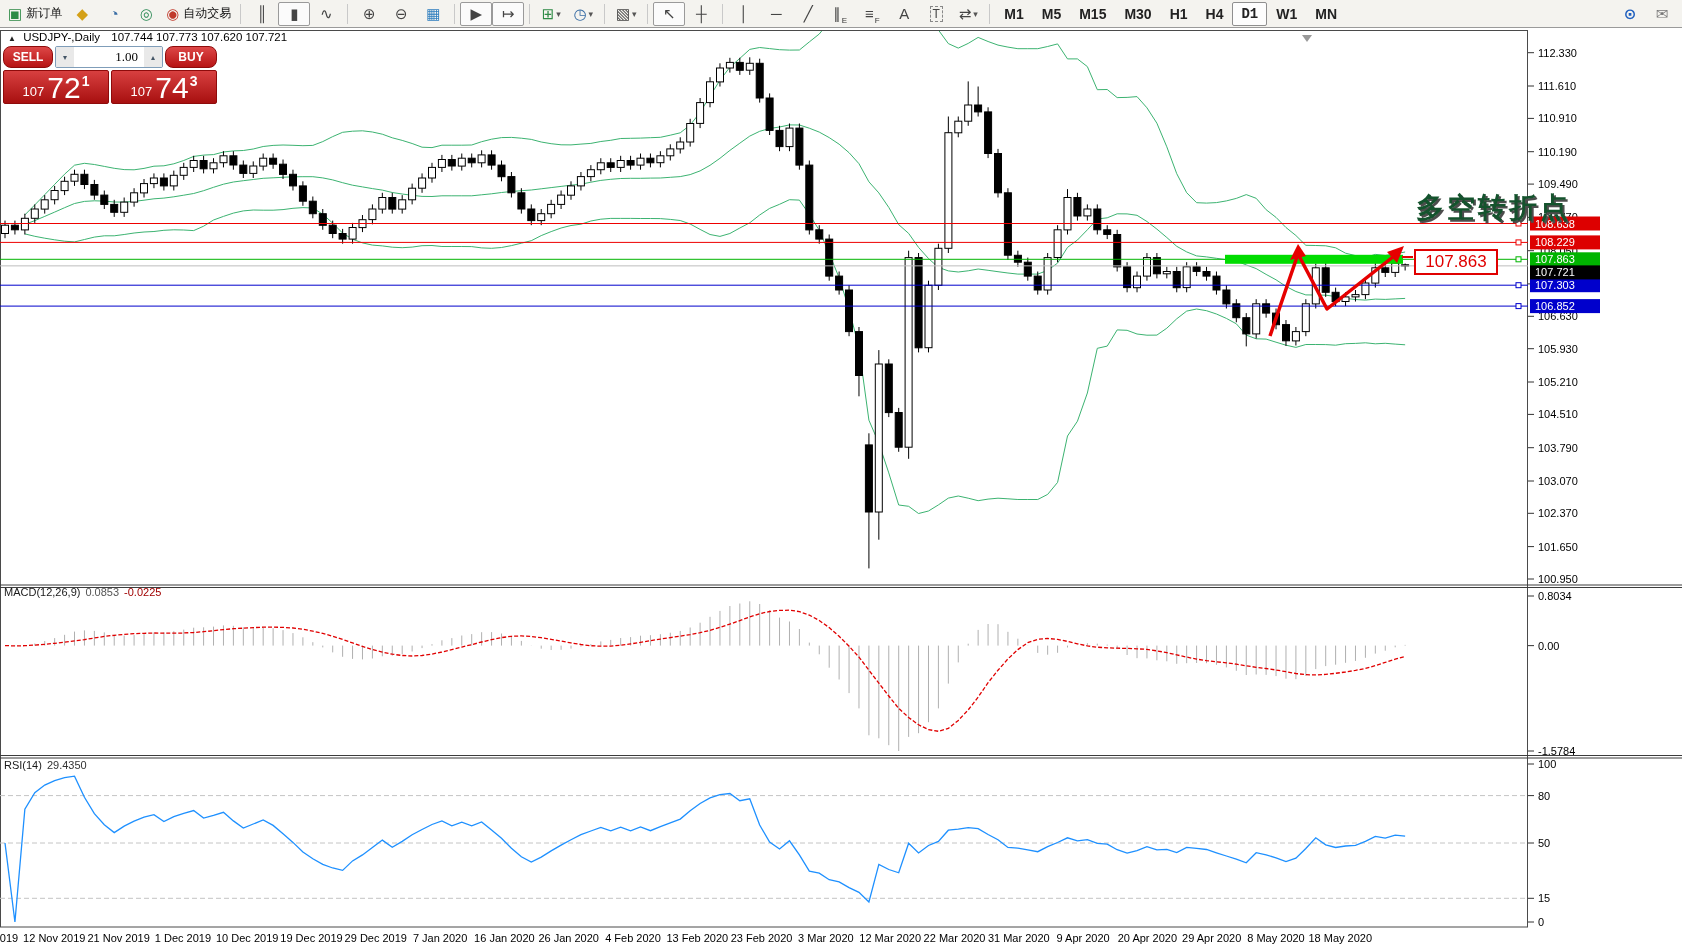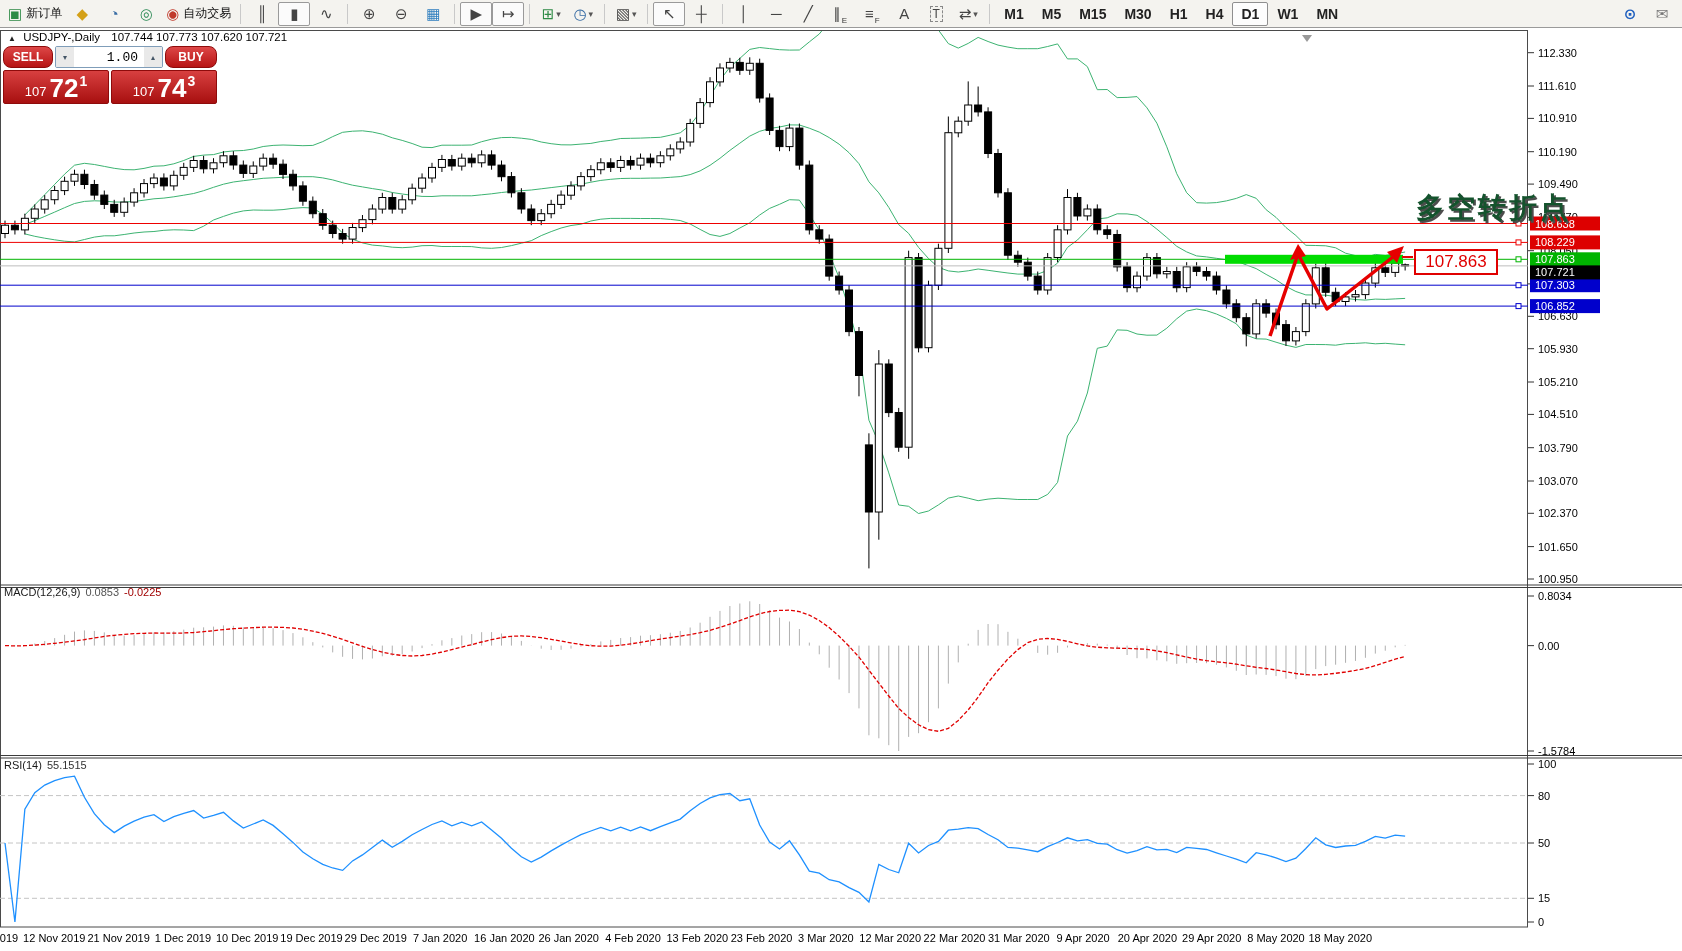--- a/index.html
+++ b/index.html
@@ -9,46 +9,46 @@
   .toolbar{position:absolute;top:0;left:0;width:1682px;height:28px;background:#f4f3ef;
            border-bottom:1px solid #9a9a9a;display:flex;align-items:center;padding:0 4px;box-sizing:border-box;}
   .tbtn{height:22px;min-width:24px;display:flex;align-items:center;justify-content:center;
         font-size:15px;color:#444;padding:0 3px;border:1px solid transparent;border-radius:2px;cursor:default;}
   .tbtn.active{background:#fbfbfb;border:1px solid #9a9a9a;}
   .tbtn .lbl{font-size:12px;color:#111;margin-left:4px;}
   .tbtn .caret{font-size:9px;color:#555;margin-left:2px;}
   .tbtn .sub{font-size:8px;color:#333;margin-left:1px;align-self:flex-end;}
   .tsep{width:1px;height:20px;background:#c9c9c9;margin:0 5px;}
   .tf{font-size:14px;font-weight:bold;color:#222;padding:3px 8px;border:1px solid transparent;border-radius:2px;}
-  .tf.active{background:#fdfdfd;border:1px solid #8f8f8f;}
+  .tf.active{background:#fdfdfd;border:1px solid #8f8f8f;font-family:Liberation Mono, monospace;}
   .tright{margin-left:auto;display:flex;align-items:center;}
   .icon-new{color:#2e8b46;} .icon-profiles{color:#d4a017;} .icon-mw{color:#3a6ea5;}
   .icon-dw{color:#2e8b57;} .icon-at{color:#c0392b;} .icon-search{color:#1f5fbf;font-weight:bold;}
   .icon-chat{color:#777;}
   
   #chart-root{position:absolute;top:28px;left:0;width:1682px;height:923px;}
   .title-line{position:absolute;top:31px;left:8px;font-size:11.5px;color:#000;z-index:5;}
   .title-line .tri{font-size:8px;margin-right:4px;color:#222;}
   
   .trade-panel{position:absolute;top:46px;left:3px;width:214px;z-index:6;}
   .tp-row1{display:flex;gap:2px;height:22px;}
   .tp-btn{flex:0 0 48px;display:flex;align-items:center;justify-content:center;color:#fff;
           font-size:12px;font-weight:bold;background:linear-gradient(#dd4747,#b71414);
           border:1px solid #8e0b0b;border-radius:8px;}
   .tp-btn.buy{flex:0 0 50px;}
   .tp-spin{flex:1;display:flex;border:1px solid #7f9db9;background:#fff;border-radius:2px;overflow:hidden;}
   .tp-spin .sbtn{width:18px;background:#e9e9e9;border:0;display:flex;align-items:center;justify-content:center;
                  font-size:8px;color:#456;}
   .tp-spin input{flex:1;border:0;outline:0;text-align:right;font-size:13px;padding-right:6px;width:60px;
-                 font-family:Liberation Mono, monospace;}
+                 font-family:Liberation Serif, serif;}
   .tp-row2{display:flex;gap:2px;margin-top:2px;height:34px;}
   .tp-price{flex:1;background:linear-gradient(#d84040,#a81010);border:1px solid #8e0b0b;border-radius:2px;
             color:#fff;display:flex;align-items:flex-end;justify-content:center;padding-bottom:2px;}
   .tp-price .small{font-size:13px;margin-right:3px;margin-bottom:2px;}
-  .tp-price .big{font-size:26px;font-weight:bold;line-height:26px;}
+  .tp-price .big{font-size:30px;font-weight:normal;line-height:26px;}
   .tp-price .sup{font-size:14px;font-weight:bold;margin-left:1px;margin-bottom:12px;}
   
   .pane-label{position:absolute;left:4px;font-size:11px;color:#1a1a1a;z-index:5;}
   .pane-label .v1{color:#555;margin-left:5px;}
   .pane-label .v2{color:#a00000;margin-left:5px;}
   
   .turning-point{position:absolute;top:189px;left:1416px;font-size:28px;font-weight:bold;color:#14532d;
                  letter-spacing:3px;text-shadow:2px 2px 0 #4d4d4d;z-index:7;white-space:nowrap;}
   .price-tag-box{position:absolute;top:249px;left:1414px;width:80px;height:22px;border:2px solid #e00000;
                  background:#fff;color:#e00000;font-size:17px;display:flex;align-items:center;justify-content:center;
@@ -764,19 +764,19 @@
         <span class="big">74</span>
         <span class="sup">3</span>
       </div>
     </div>
   </div>
 
   <div class="pane-label" style="top:586px;">
     <span>MACD(12,26,9)</span><span class="v1">0.0853</span><span class="v2">-0.0225</span>
   </div>
   <div class="pane-label" style="top:759px;">
-    <span>RSI(14)</span><span class="v1" style="color:#333">55.1515</span>
+    <span>RSI(14)</span><span class="v1" style="color:#333">29.4350</span>
   </div>
 
   <div class="turning-point">多空转折点</div>
   <div class="price-tag-box">107.863</div>
 
 </div>
 
 </body></html>

